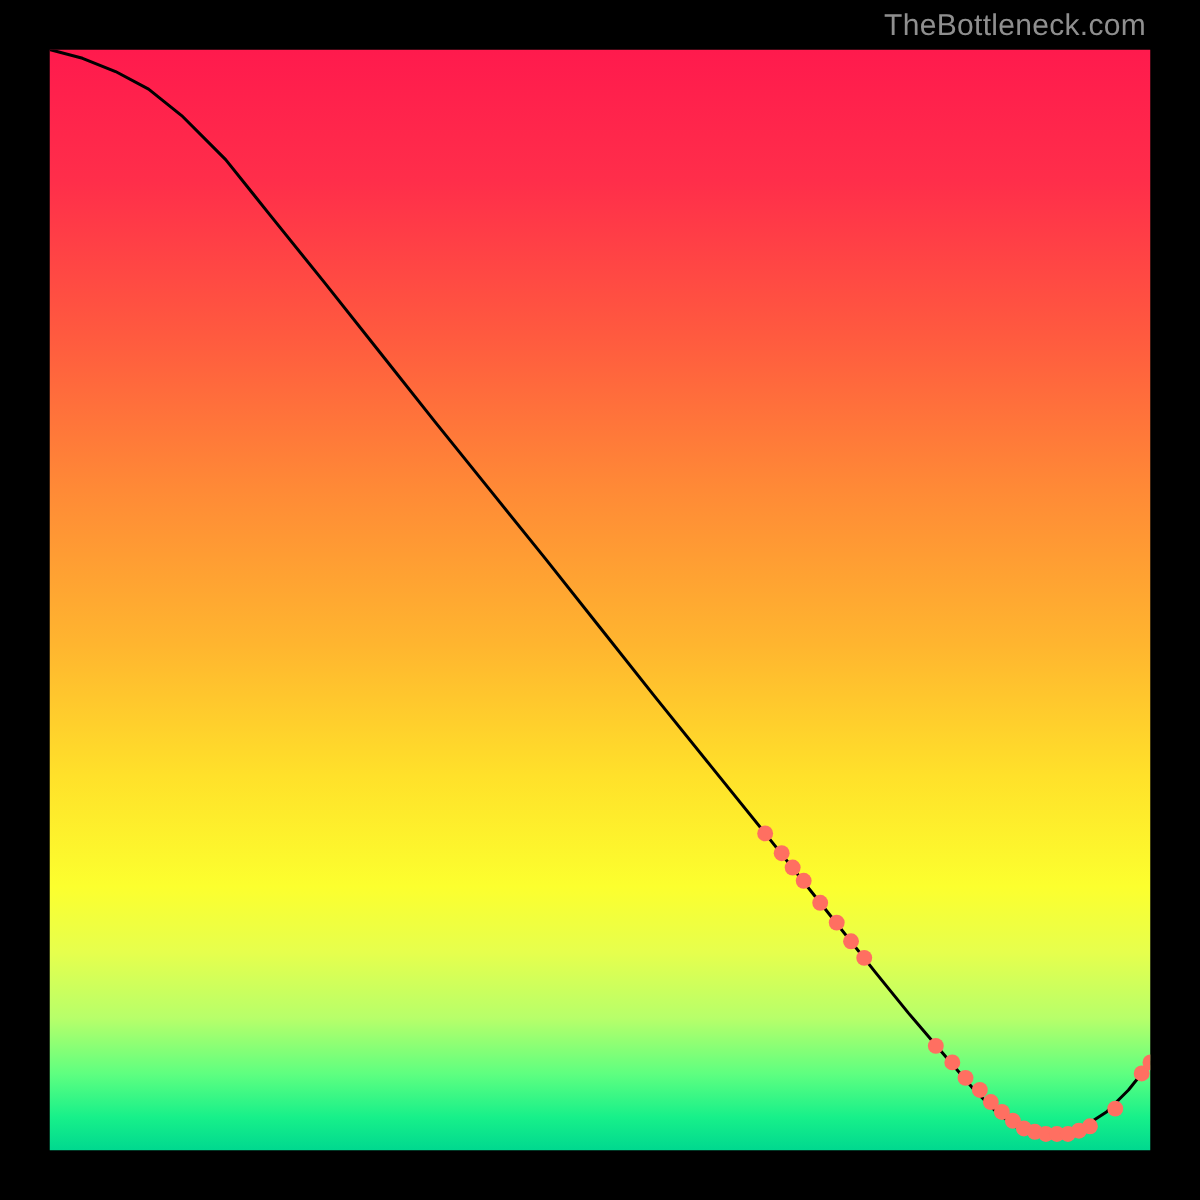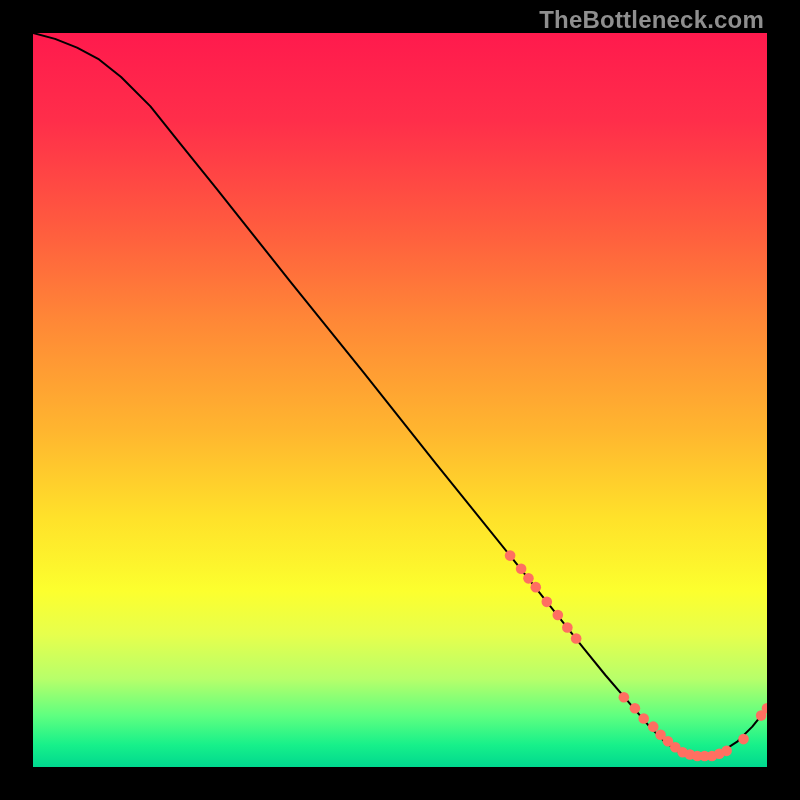--- a/index.html
+++ b/index.html
@@ -48,22 +48,22 @@
     position: absolute;
     inset: 0;
     width: 100%;
     height: 100%;
   }
   .watermark {
     position: absolute;
     top: 6px;
     right: 36px;
     color: #8f8f8f;
-    font-size: 24px;
-    font-weight: 700;
+    font-size: 20px;
+    font-weight: 400;
     letter-spacing: 0.2px;
     user-select: none;
   }
 </style>
 </head>
 <body>
 
 <div class="stage">
   <div class="watermark">TheBottleneck.com</div>
   <div class="plot">

